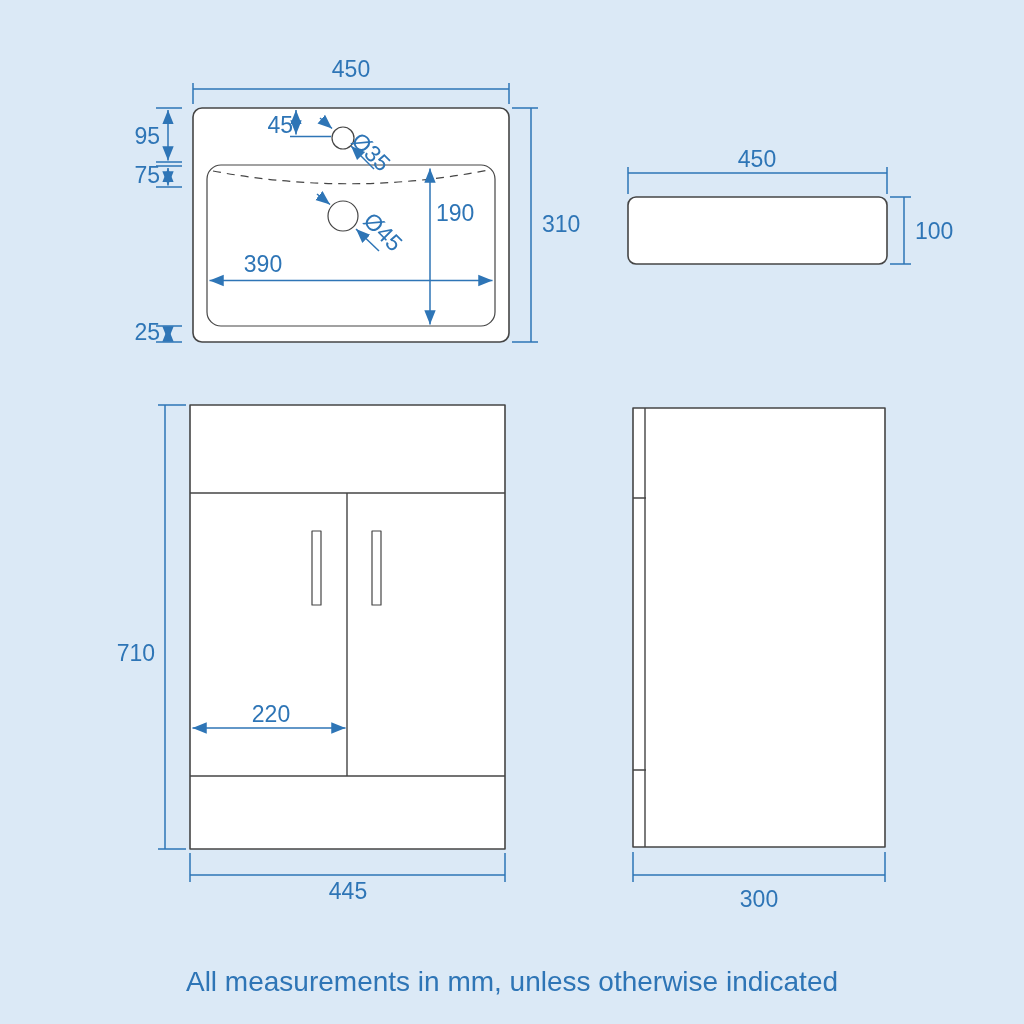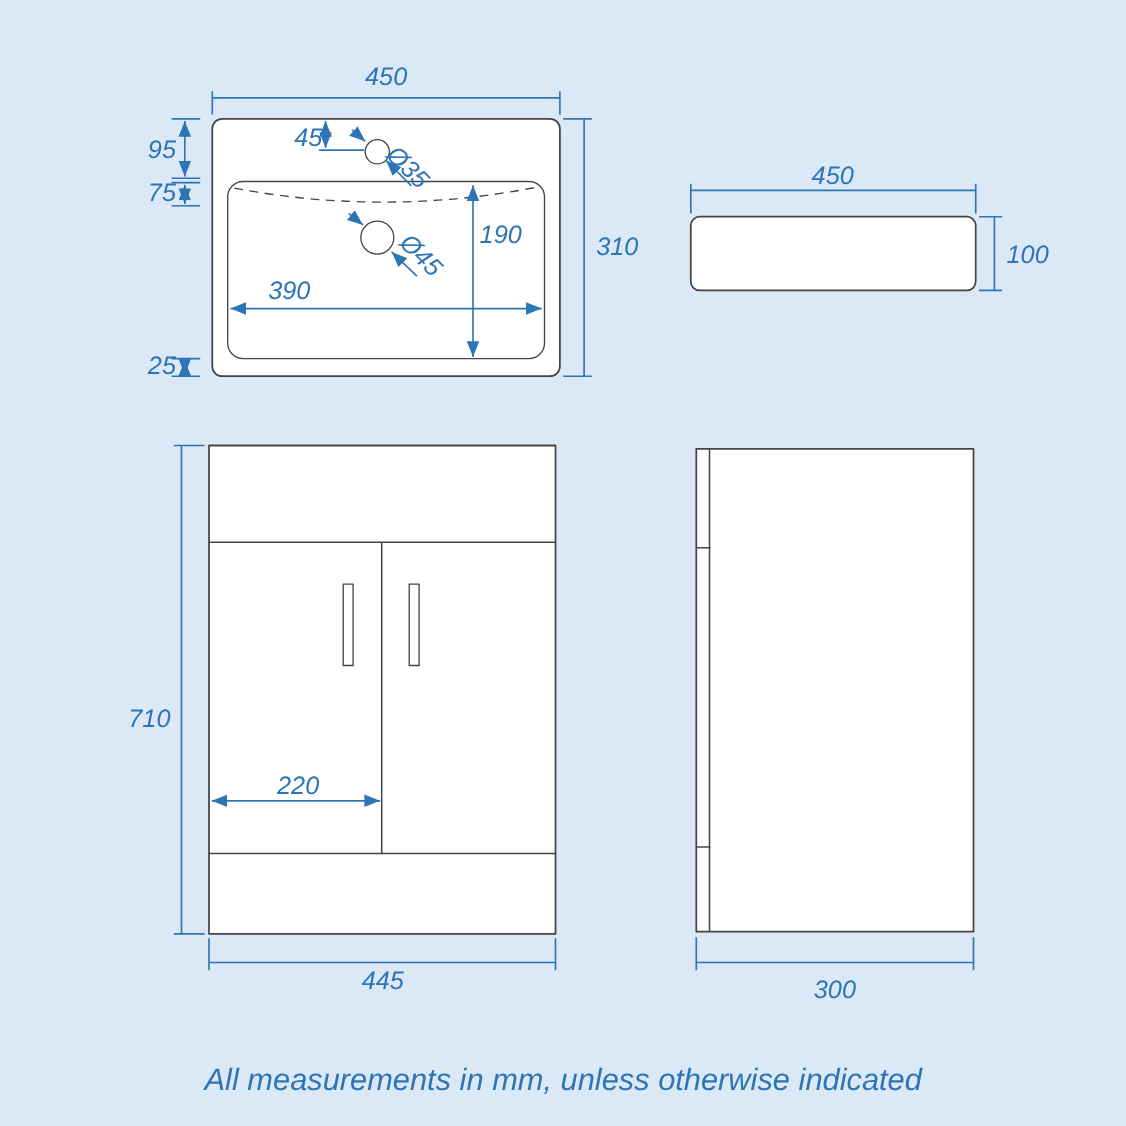--- a/index.html
+++ b/index.html
@@ -1,21 +1,20 @@
 <!DOCTYPE html>
 <html><head>
 <meta charset="utf-8">
 <style>
   html,body{margin:0;padding:0;}
   .canvas{
     width:1024px;height:1024px;
     background:#dbe9f6;
     position:relative;
     font-family:"Liberation Sans",sans-serif;
-    font-style:italic;
   }
   svg{display:block}
   .shape{fill:#ffffff;stroke:#454545;stroke-width:1.6;stroke-linejoin:round;}
   .shape-thin{fill:#ffffff;stroke:#454545;stroke-width:1.2;stroke-linejoin:round;}
   .gline{fill:none;stroke:#454545;stroke-width:1.4;}
   .dash{fill:none;stroke:#454545;stroke-width:1.2;stroke-dasharray:8 6;}
   .dl{fill:none;stroke:#2e75b6;stroke-width:1.5;}
   .dt{fill:#2e75b6;font-family:"Liberation Sans",sans-serif;font-size:23px;}
   .footer-t{fill:#2e75b6;font-family:"Liberation Sans",sans-serif;font-size:28px;}
 </style>

